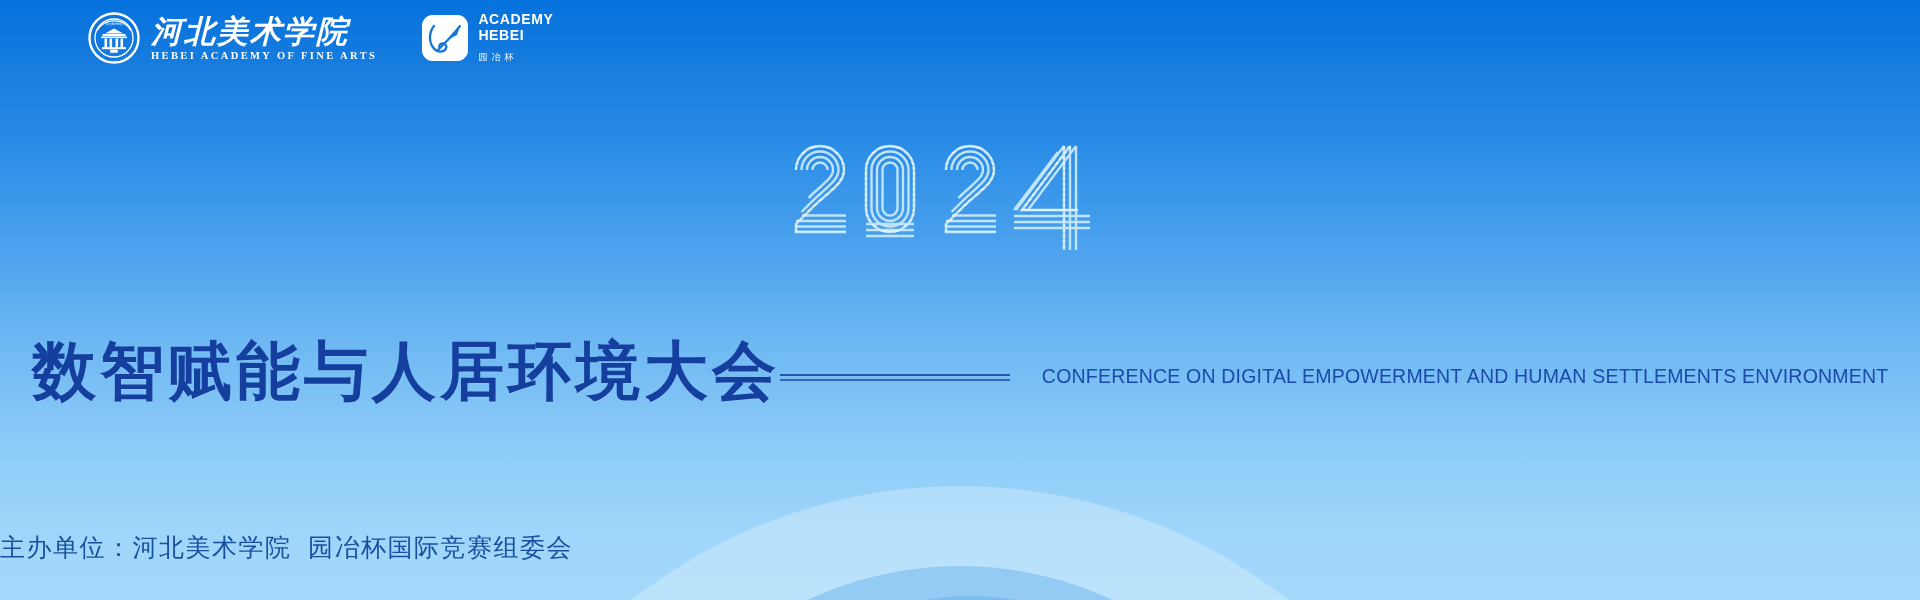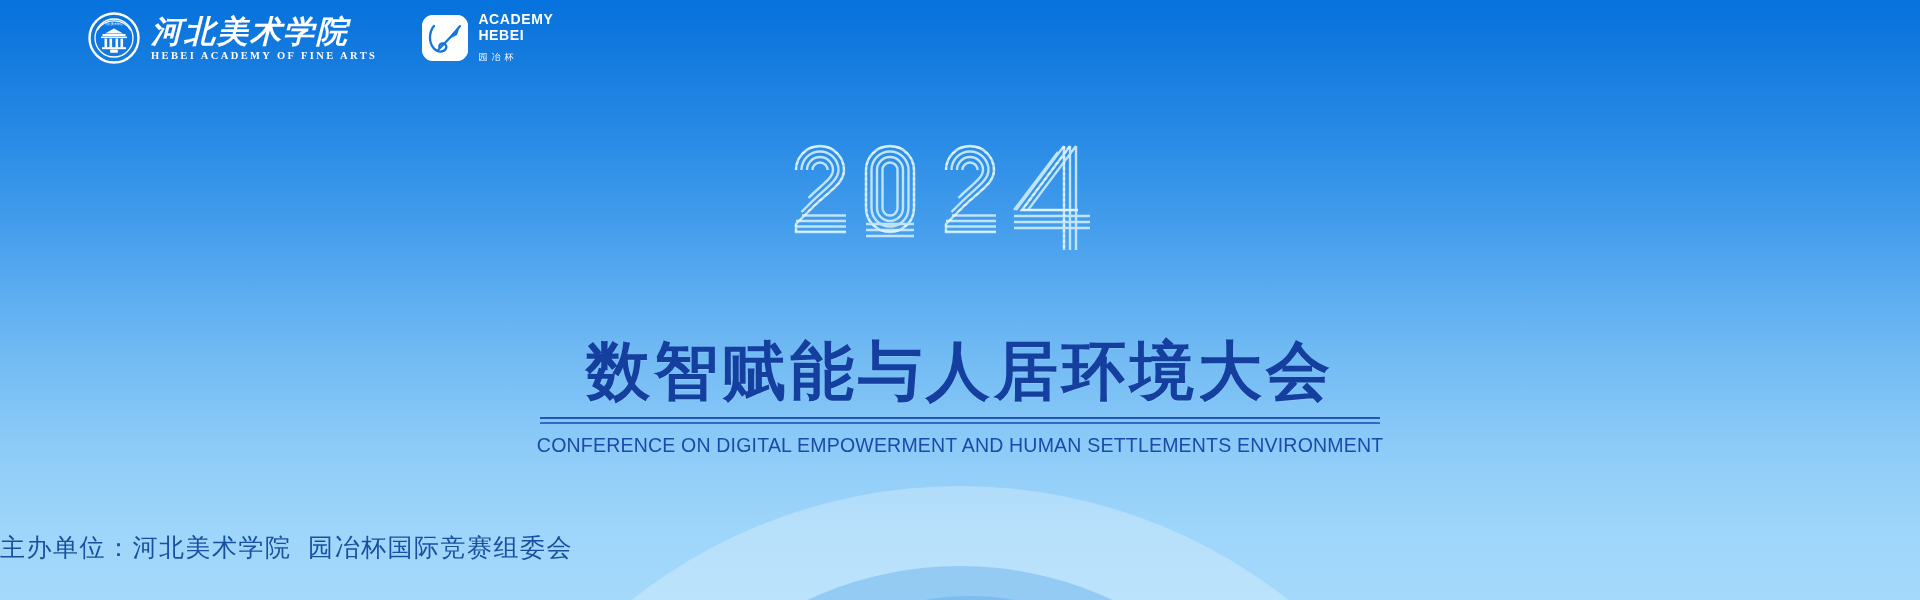--- a/index.html
+++ b/index.html
@@ -81,21 +81,21 @@
   
   #year-wrap{
     position:absolute;left:0;right:0;top:136px;
     display:flex;justify-content:center;z-index:4;
   }
   #year-svg{display:block;}
 
   
   #headline-block{
     position:absolute;left:0;right:0;top:338px;
-    display:flex;flex-direction:column;align-items:center;z-index:5;
+    display:flex;flex-direction:row;align-items:center;z-index:5;padding-left:32px;
   }
   #headline-cn{
     font-family:"DejaVu Sans","Liberation Sans",sans-serif;
     font-size:64px;font-weight:700;color:#143f9e;
     letter-spacing:4px;line-height:1.05;white-space:nowrap;
     text-shadow:0 1px 0 rgba(255,255,255,.12);
   }
   #rule-group{width:840px;margin-top:12px;}
   .rule{height:2px;background:#1b4aa8;opacity:.9;}
   .rule.second{margin-top:3px;height:1.5px;opacity:.75;}

